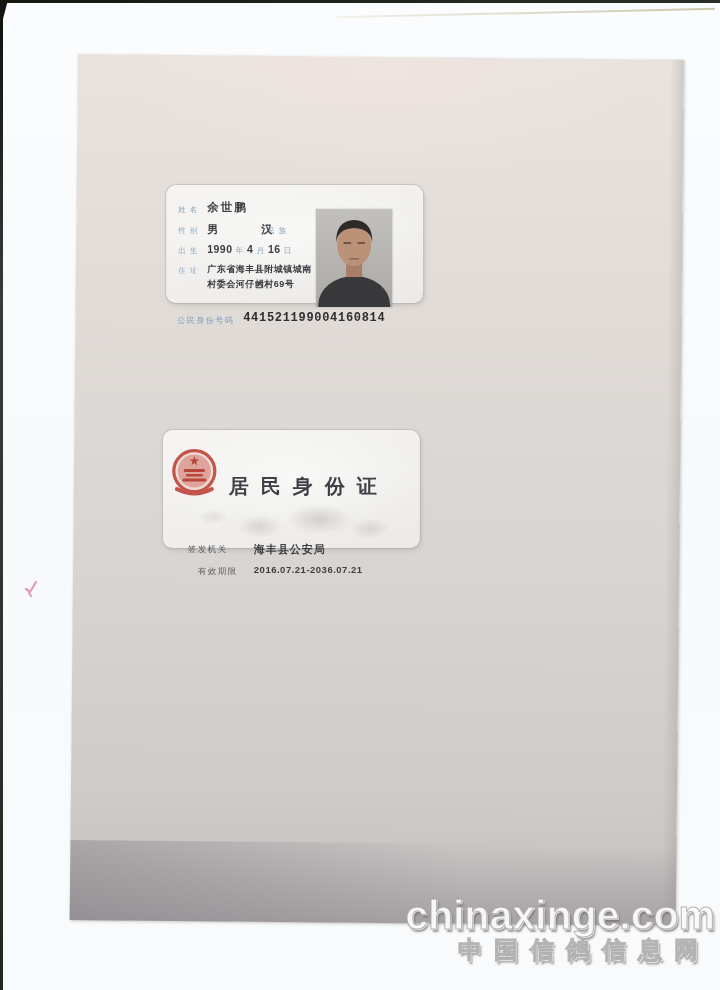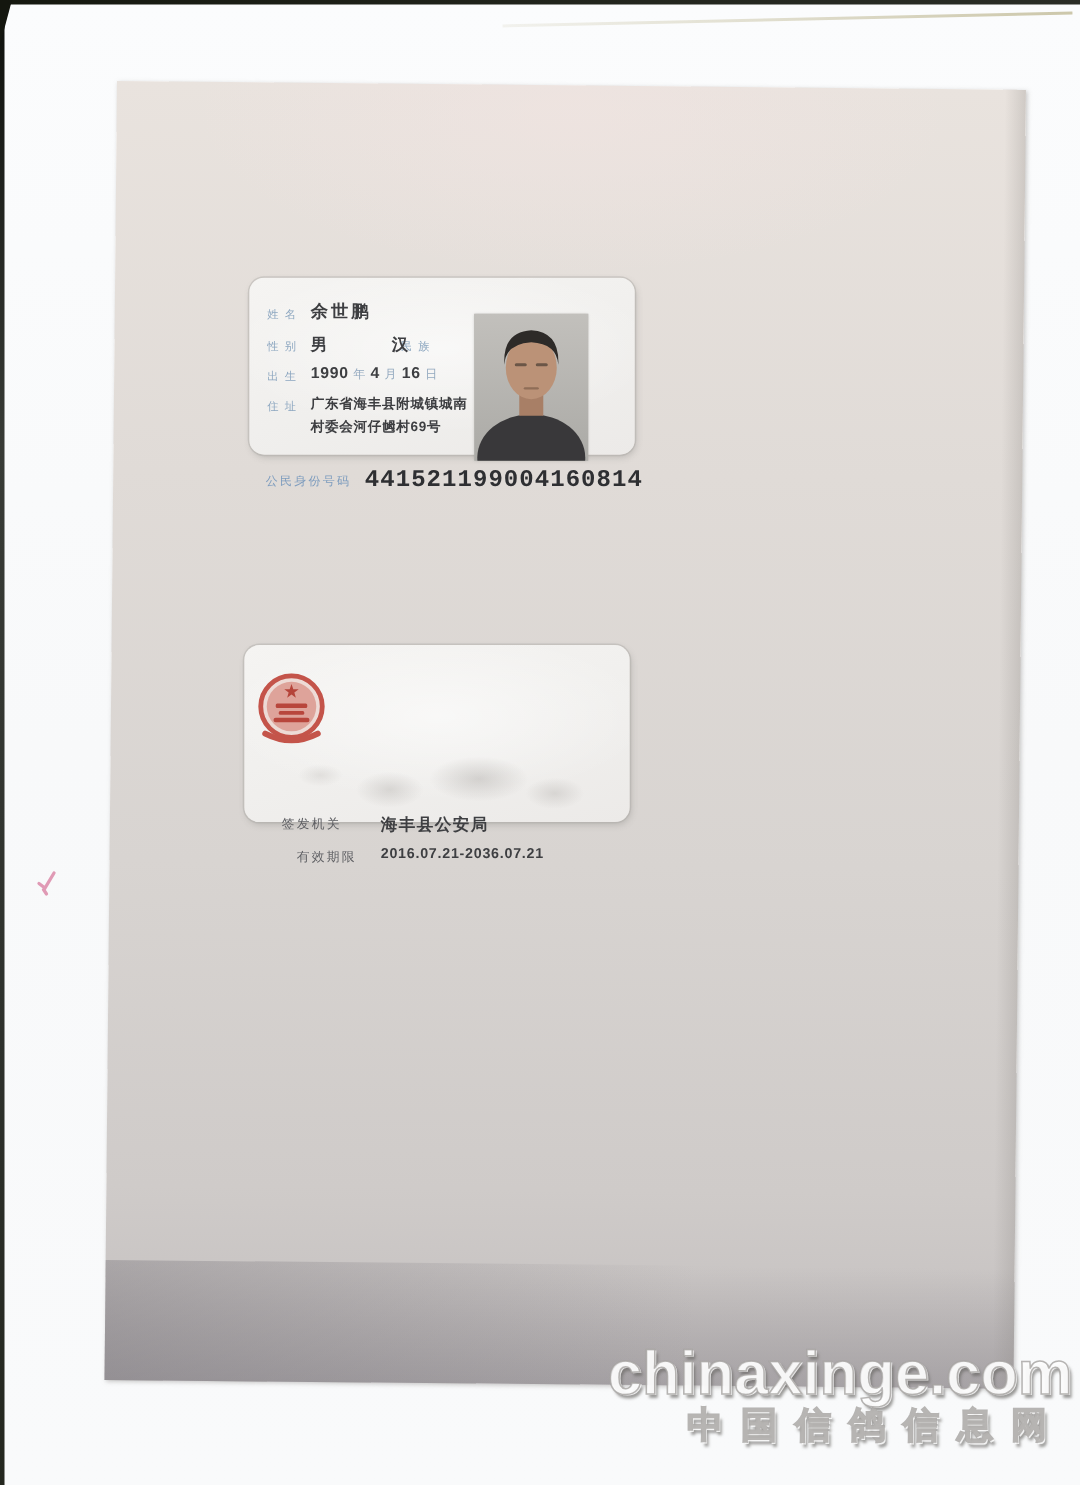--- a/index.html
+++ b/index.html
@@ -61,21 +61,21 @@
   .f-sex-v    { left:41px; top:37px; font-size:11px; font-weight:600; }
   .f-eth-l    { left:80px; top:41px;margin-left:21px; }
   .f-eth-v    { left:95px; top:37px; font-size:11px; font-weight:600; }
   .f-birth-l  { left:12px; top:61px; }
   .f-birth-v  { left:41px; top:58px; font-size:10.5px; font-weight:600; letter-spacing:0.5px; }
   .f-birth-v .unit { margin:0 3px; font-weight:400; }
   .f-addr-l   { left:12px; top:81px; }
   .f-addr-1   { left:41px; top:78px;  font-size:9px; letter-spacing:0.5px; font-weight:600; }
   .f-addr-2   { left:41px; top:93px;  font-size:9px; letter-spacing:0.5px; font-weight:600; }
   .f-idl      { left:11px; top:130px; font-size:8px; letter-spacing:1.5px; color:#7d9cbe; }
-  .f-idv      { left:77px; top:126px; font-size:16px; letter-spacing:0.7px; color:#2e2f32;
+  .f-idv      { left:77px; top:126px; font-size:12px; letter-spacing:0.7px; color:#2e2f32;
                 font-family:"Liberation Mono", monospace; font-weight:700; }
 
   .photo { position:absolute; left:150px; top:24px; width:76px; height:98px;
     background:#b6b4b0; box-shadow:0 0 2px rgba(120,120,118,0.4); }
 
   
   .emblem { position:absolute; left:7px; top:15px; width:49px; height:58px; }
   .b-country { position:absolute; left:74px; top:19px; width:160px;
     font-family:"Liberation Serif", serif; font-weight:700; font-size:14px;
     letter-spacing:7px; color:#4d4e53; white-space:nowrap; }
@@ -163,20 +163,21 @@
     <svg class="emblem" viewBox="0 0 49 58">
       <circle cx="24.5" cy="26" r="22" fill="#e8c6bf" opacity="0.55"></circle>
       <circle cx="24.5" cy="26" r="20.5" fill="none" stroke="#c4544a" stroke-width="3.2"></circle>
       <circle cx="24.5" cy="26" r="16.5" fill="#d89085" opacity="0.75"></circle>
       <polygon points="24.5,11 25.7,14.4 29.3,14.5 26.4,16.6 27.4,20.1 24.5,18 21.6,20.1 22.6,16.6 19.7,14.5 23.3,14.4" fill="#b5443a"></polygon>
       <rect x="14" y="24" width="21" height="3" rx="1" fill="#b8463c"></rect>
       <rect x="16" y="29" width="17" height="2.4" rx="1" fill="#b8463c"></rect>
       <rect x="12.5" y="33.5" width="24" height="3" rx="1.5" fill="#b8463c"></rect>
       <path d="M7,44 Q24.5,53 42,44" fill="none" stroke="#c4544a" stroke-width="4" stroke-linecap="round"></path>
     </svg>
+    <div class="b-title">居民身份证</div>
     <div class="b-pattern"></div>
     <span class="b-lbl b-issuer-l">签发机关</span>
     <span class="b-val b-issuer-v">海丰县公安局</span>
     <span class="b-lbl b-valid-l">有效期限</span>
     <span class="b-val b-valid-v">2016.07.21-2036.07.21</span>
   </div>
 </div>
 
 <div class="wm wm-en">chinaxinge.com</div>
 <div class="wm wm-cn">中国信鸽信息网</div>

